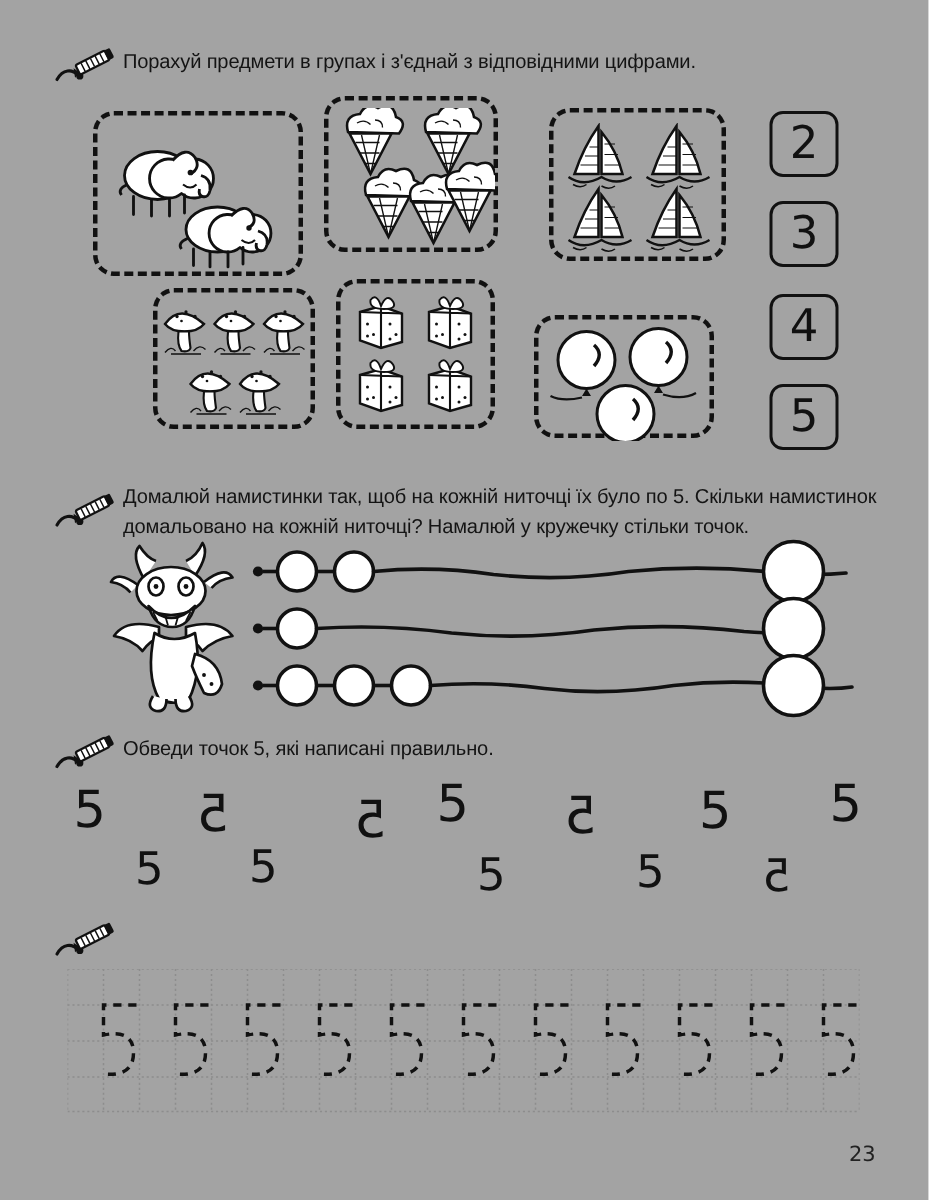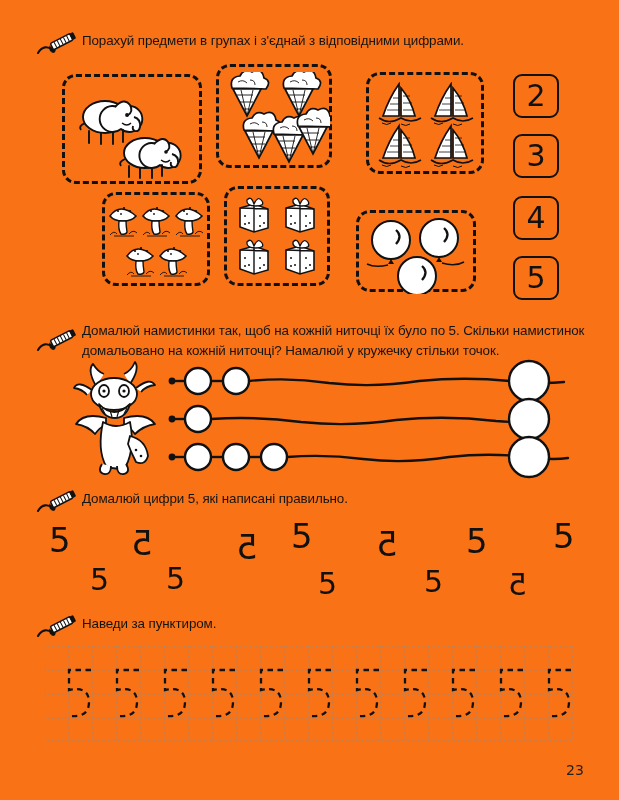--- a/index.html
+++ b/index.html
@@ -9,21 +9,21 @@
     background: #ffffff;
   }
   body {
     font-family: "Liberation Sans", sans-serif;
     color: #1a1a1a;
   }
   #page {
     position: relative;
     width: 619px;
     height: 800px;
-    background: #f97316;
+    background: #a3a3a3;
     overflow: hidden;
   }
 
   
   .instruction {
     position: absolute;
     display: flex;
     align-items: flex-start;
   }
   .pencil-icon {
@@ -338,21 +338,21 @@
         <path d="M2 22 C6 15, 12 15, 16 19" fill="none" stroke="#111" stroke-width="2.1" stroke-linecap="round"></path>
         <circle cx="17.2" cy="19.6" r="2.4" fill="#111"></circle>
         <g transform="rotate(-27 24 14)">
           <path d="M14 9.5 L16.5 14.2 L12 15.6 Z" fill="#111"></path>
           <rect x="16" y="8.2" width="22" height="7.2" rx="1.4" fill="#fff" stroke="#111" stroke-width="1.5"></rect>
           <path d="M20 8.8 L20 14.8 M23.5 8.8 L23.5 14.8 M27 8.8 L27 14.8 M30.5 8.8 L30.5 14.8 M34 8.8 L34 14.8" stroke="#111" stroke-width="1" fill="none"></path>
           <rect x="37" y="8.2" width="4.5" height="7.2" rx="1.2" fill="#111"></rect>
         </g>
       </svg>
     </span>
-    <span class="instruction-text">Домалюй цифри 5, які написані правильно.</span>
+    <span class="instruction-text">Обведи точок 5, які написані правильно.</span>
   </div>
 
   <span class="glyph5" style="left:49px;  top:523px;">5</span>
   <span class="glyph5 mirror" style="left:131px; top:526px;">5</span>
   <span class="glyph5 mirror" style="left:236px; top:530px;">5</span>
   <span class="glyph5" style="left:291px; top:519px;">5</span>
   <span class="glyph5 mirror" style="left:376px; top:527px;">5</span>
   <span class="glyph5" style="left:466px; top:524px;">5</span>
   <span class="glyph5" style="left:553px; top:519px;">5</span>
 
@@ -368,21 +368,20 @@
         <path d="M2 22 C6 15, 12 15, 16 19" fill="none" stroke="#111" stroke-width="2.1" stroke-linecap="round"></path>
         <circle cx="17.2" cy="19.6" r="2.4" fill="#111"></circle>
         <g transform="rotate(-27 24 14)">
           <path d="M14 9.5 L16.5 14.2 L12 15.6 Z" fill="#111"></path>
           <rect x="16" y="8.2" width="22" height="7.2" rx="1.4" fill="#fff" stroke="#111" stroke-width="1.5"></rect>
           <path d="M20 8.8 L20 14.8 M23.5 8.8 L23.5 14.8 M27 8.8 L27 14.8 M30.5 8.8 L30.5 14.8 M34 8.8 L34 14.8" stroke="#111" stroke-width="1" fill="none"></path>
           <rect x="37" y="8.2" width="4.5" height="7.2" rx="1.2" fill="#111"></rect>
         </g>
       </svg>
     </span>
-    <span class="instruction-text">Наведи за пунктиром.</span>
   </div>
 
   <svg class="trace-wrap" style="left:45px; top:646px;" width="528" height="96" viewBox="0 0 528 96">
     <g stroke="#8d8d8d" stroke-width="1" stroke-dasharray="1.4 1.9" fill="none">
       <line x1="0" y1="0" x2="528" y2="0"></line>
       <line x1="0" y1="24" x2="528" y2="24"></line>
       <line x1="0" y1="48" x2="528" y2="48"></line>
       <line x1="0" y1="72" x2="528" y2="72"></line>
       <line x1="0" y1="95" x2="528" y2="95"></line>
       <line x1="0" y1="0" x2="0" y2="95"></line>

